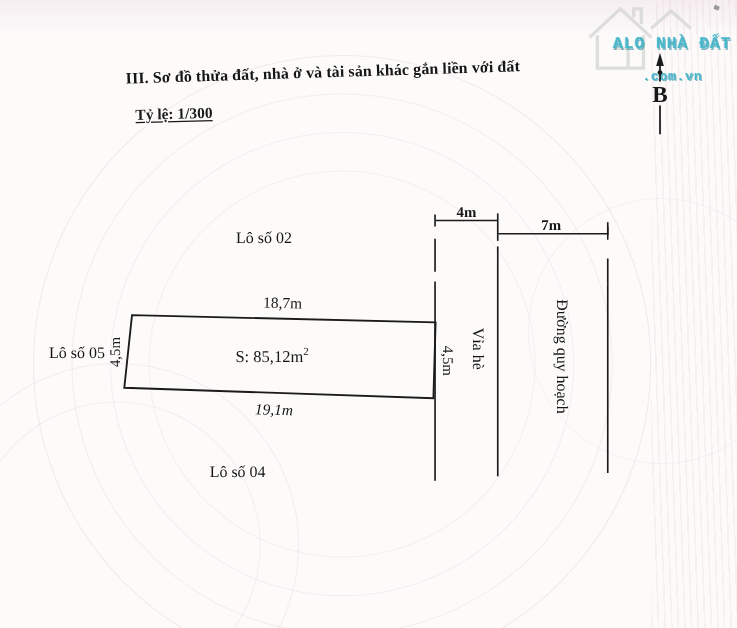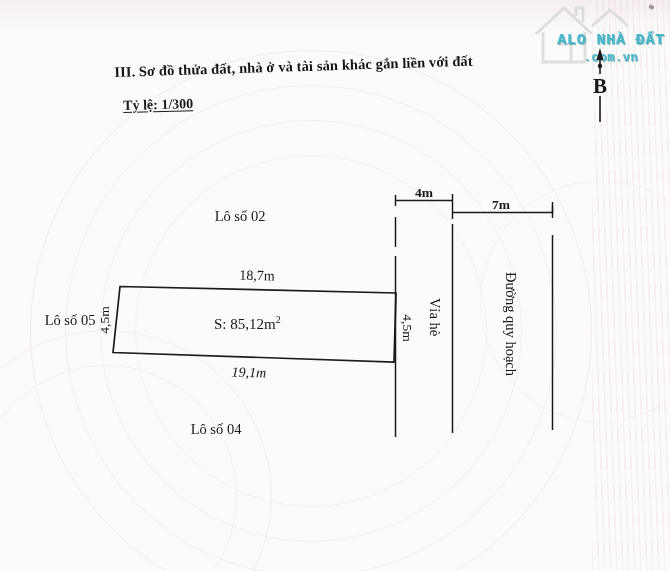--- a/index.html
+++ b/index.html
@@ -28,21 +28,21 @@
   }
   .logo{
     position:absolute; right:5px; top:33px; text-align:center;
     font-family:Liberation Mono, monospace; line-height:1.1;
   }
   .logo .brand{
     font-weight:700; font-size:15px; letter-spacing:0.8px;
     color:#4ab6ca; text-shadow:1px 1px 0 rgba(27,134,156,0.55), -0.5px -0.5px 0 rgba(178,231,240,0.8);
   }
   .logo .domain{
-    font-weight:700; font-size:12px; letter-spacing:0.6px; margin-top:2px;
+    font-weight:700; font-size:12px; letter-spacing:0.6px; margin-top:14px;
     color:#4ab6ca; text-shadow:1px 1px 0 rgba(27,134,156,0.55);
   }
   .house{position:absolute; right:28px; top:0;}
   .speck{position:absolute; background:#6f6f6f; opacity:0.65; border-radius:1px;}
   svg.diagram{position:absolute; left:0; top:0;}
   svg.diagram text{fill:#161616; font-family:"Liberation Serif", serif;}
   .lot-label{font-size:14.5px;}
   .dim-label{font-size:14px;}
   .dim-label-bold{font-size:13.5px; font-weight:700;}
   .area-label{font-size:15px;}

